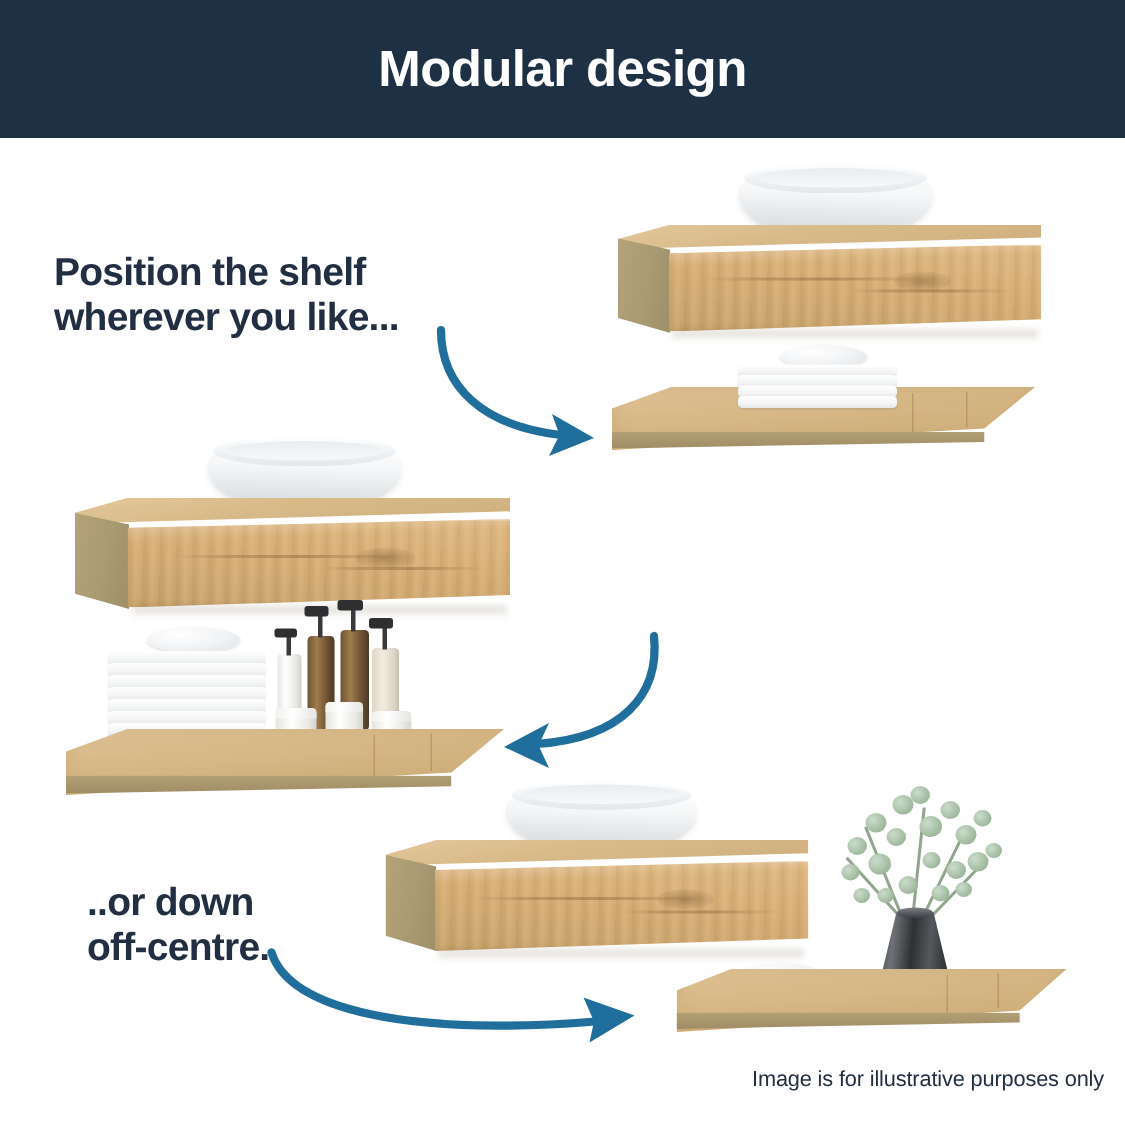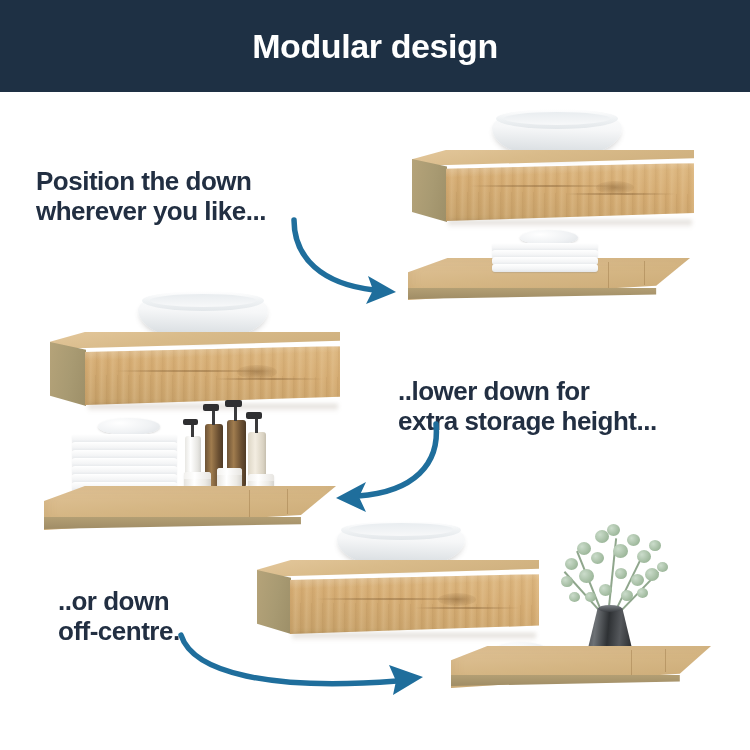--- a/index.html
+++ b/index.html
@@ -401,36 +401,35 @@
     </div>
 
     <div class="shelf" style="left:196px; top:126px; width:260px; height:42px;">
       <div class="shelf-face"></div>
       <div class="shelf-edge" style="top:29px; height:11px;"></div>
       <div class="shelf-seam" style="left:180px; top:4px; height:25px;"></div>
       <div class="shelf-seam" style="left:214px; top:3px; height:23px;"></div>
     </div>
   </div>
 
-  <div class="callout" id="callout-1">Position the down
+  <div class="callout" id="callout-1">Position the shelf
 wherever you like...</div>
-  <div class="callout" id="callout-2">..lower down for
-extra storage height...</div>
   <div class="callout" id="callout-3">..or down
 off-centre.</div>
 
   <svg class="arrow-svg" id="arrow-1" width="140" height="100" viewBox="0 0 140 100">
     <path d="M6,6 C6,44 34,70 86,76" fill="none" stroke="#1f6e9c" stroke-width="5.5" stroke-linecap="round"></path>
     <path d="M80,62 L108,78 L78,90 L85,76 Z" fill="#1f6e9c"></path>
   </svg>
 
   <svg class="arrow-svg" id="arrow-2" width="130" height="90" viewBox="0 0 130 90">
     <path d="M116,4 C120,44 94,72 38,76" fill="none" stroke="#1f6e9c" stroke-width="5.5" stroke-linecap="round"></path>
     <path d="M46,62 L16,78 L46,92 L39,77 Z" fill="#1f6e9c"></path>
   </svg>
 
   <svg class="arrow-svg" id="arrow-3" width="270" height="80" viewBox="0 0 270 80">
     <path d="M6,10 C18,48 96,66 222,56" fill="none" stroke="#1f6e9c" stroke-width="5.5" stroke-linecap="round"></path>
     <path d="M214,40 L248,52 L218,70 L221,56 Z" fill="#1f6e9c"></path>
   </svg>
 
+  <div class="footnote">Image is for illustrative purposes only</div>
 
 </div>
 
 </body></html>

